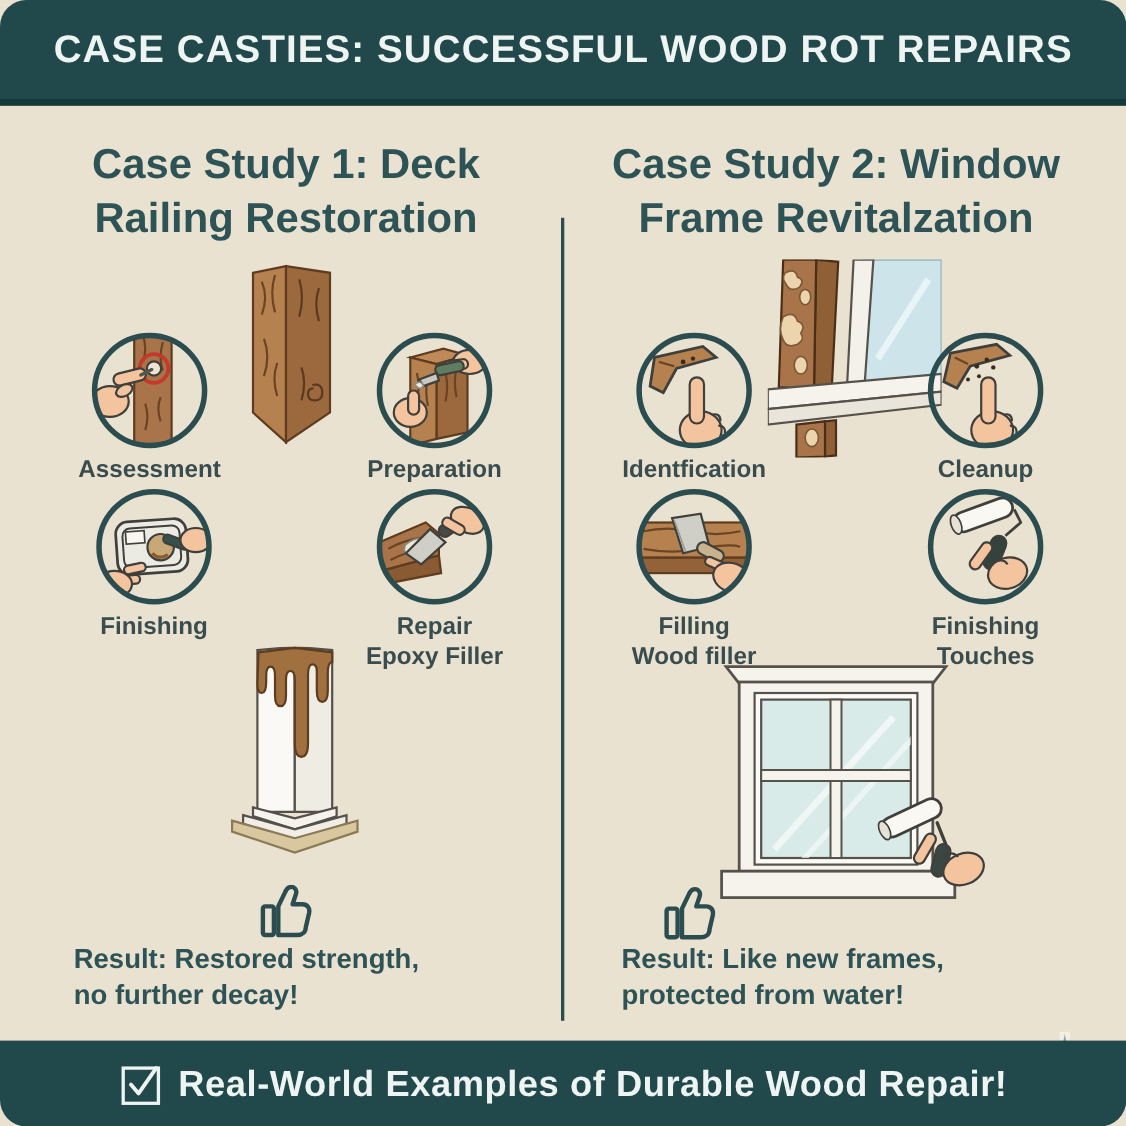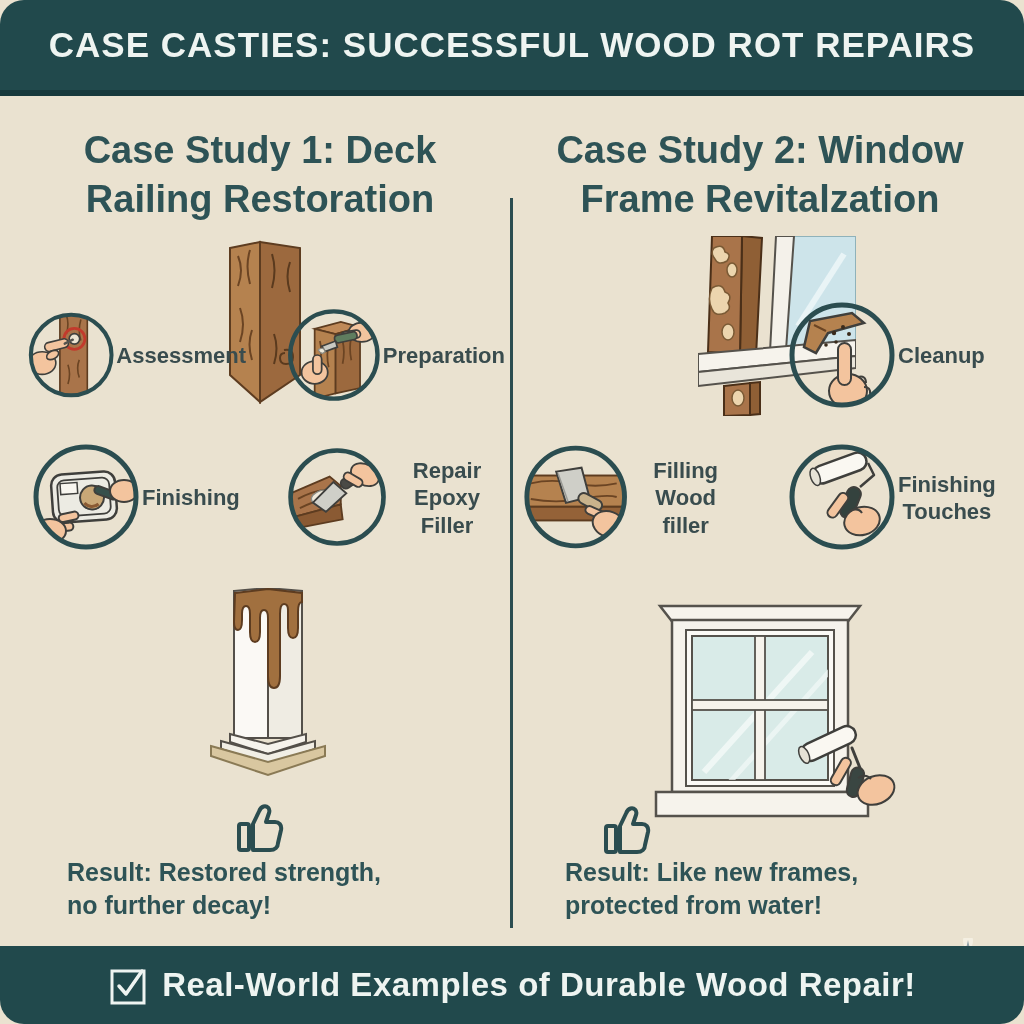--- a/index.html
+++ b/index.html
@@ -9,21 +9,21 @@
   .header{position:absolute;top:0;left:0;width:1024px;height:90px;background:#21494c;
           display:flex;align-items:center;justify-content:center;border-bottom:6px solid #17393c;}
   .header-title{color:#eef4f1;font-size:35px;font-weight:800;letter-spacing:1px;}
   .footer{position:absolute;bottom:0;left:0;width:1024px;height:78px;background:#21494c;
           display:flex;align-items:center;justify-content:center;gap:12px;}
   .footer-text{color:#eef4f1;font-size:33px;font-weight:800;letter-spacing:.5px;}
   
   .divider{position:absolute;left:510px;top:198px;width:3px;height:730px;background:#2b4d50;}
   .case-title{position:absolute;font-size:38px;font-weight:bold;color:#2e5356;text-align:center;
               white-space:pre-line;line-height:1.28;}
-  .step{position:absolute;width:220px;display:flex;flex-direction:row;align-items:center;}
+  .step{position:absolute;width:220px;display:flex;flex-direction:column;align-items:center;}
   .step-label{margin-top:2px;font-size:22px;font-weight:bold;color:#394c4e;text-align:center;
               white-space:pre-line;line-height:1.25;}
   .result{position:absolute;width:400px;font-size:25px;font-weight:bold;color:#2e5356;
           text-align:left;white-space:pre-line;line-height:1.3;}
   .abs{position:absolute;}
 </style>
 </head>
 <body>
 
 <div id="canvas">
@@ -153,20 +153,40 @@
         <rect x="58" y="40" width="26" height="11" rx="5" transform="rotate(-35 58 40)" fill="#4a4a46" stroke="#3f3f3c" stroke-width="2"></rect>
         <ellipse cx="86" cy="32" rx="16" ry="11" transform="rotate(28 86 32)" fill="#f3c49e" stroke="#3f3f3c" stroke-width="2"></ellipse>
         <rect x="66" y="28" width="22" height="9" rx="4.5" transform="rotate(30 66 28)" fill="#f3c49e" stroke="#3f3f3c" stroke-width="2"></rect>
       </g>
       <circle cx="56" cy="56" r="50" fill="none" stroke="#2b4d50" stroke-width="5"></circle>
     </svg>
     <div class="step-label">Repair
 Epoxy Filler</div>
   </div>
 
+  <div class="step" style="left:521px;top:299px;">
+    <svg width="112" height="112" viewBox="0 0 112 112">
+      <defs>
+          <clipPath id="cE">
+            <circle cx="56" cy="56" r="50"></circle>
+          </clipPath>
+        </defs>
+      <g clip-path="url(#cE)">
+        <path d="M16,52 L20,26 L64,16 L76,26 L40,36 L28,58 Z" fill="#b5824f" stroke="#3f3f3c" stroke-width="2.5"></path>
+        <path d="M24,30 L38,34" stroke="#6b4423" stroke-width="2"></path>
+        <circle cx="46" cy="30" r="2.2" fill="#3a2b1c"></circle>
+        <circle cx="55" cy="27" r="2" fill="#3a2b1c"></circle>
+        <ellipse cx="62" cy="92" rx="19" ry="17" fill="#f3c49e" stroke="#3f3f3c" stroke-width="2"></ellipse>
+        <path d="M72,78 q8,-2 8,6 M78,88 q7,0 6,7" fill="none" stroke="#3f3f3c" stroke-width="2"></path>
+        <rect x="52" y="44" width="13" height="42" rx="6.5" fill="#f3c49e" stroke="#3f3f3c" stroke-width="2"></rect>
+      </g>
+      <circle cx="56" cy="56" r="50" fill="none" stroke="#2b4d50" stroke-width="5"></circle>
+    </svg>
+    <div class="step-label">Identfication</div>
+  </div>
 
   <div class="step" style="left:521px;top:441px;">
     <svg width="112" height="112" viewBox="0 0 112 112">
       <defs>
           <clipPath id="cG">
             <circle cx="56" cy="56" r="50"></circle>
           </clipPath>
         </defs>
       <g clip-path="url(#cG)">
         <rect x="6" y="34" width="100" height="32" fill="#b5824f" stroke="#5d3c20" stroke-width="2"></rect>

